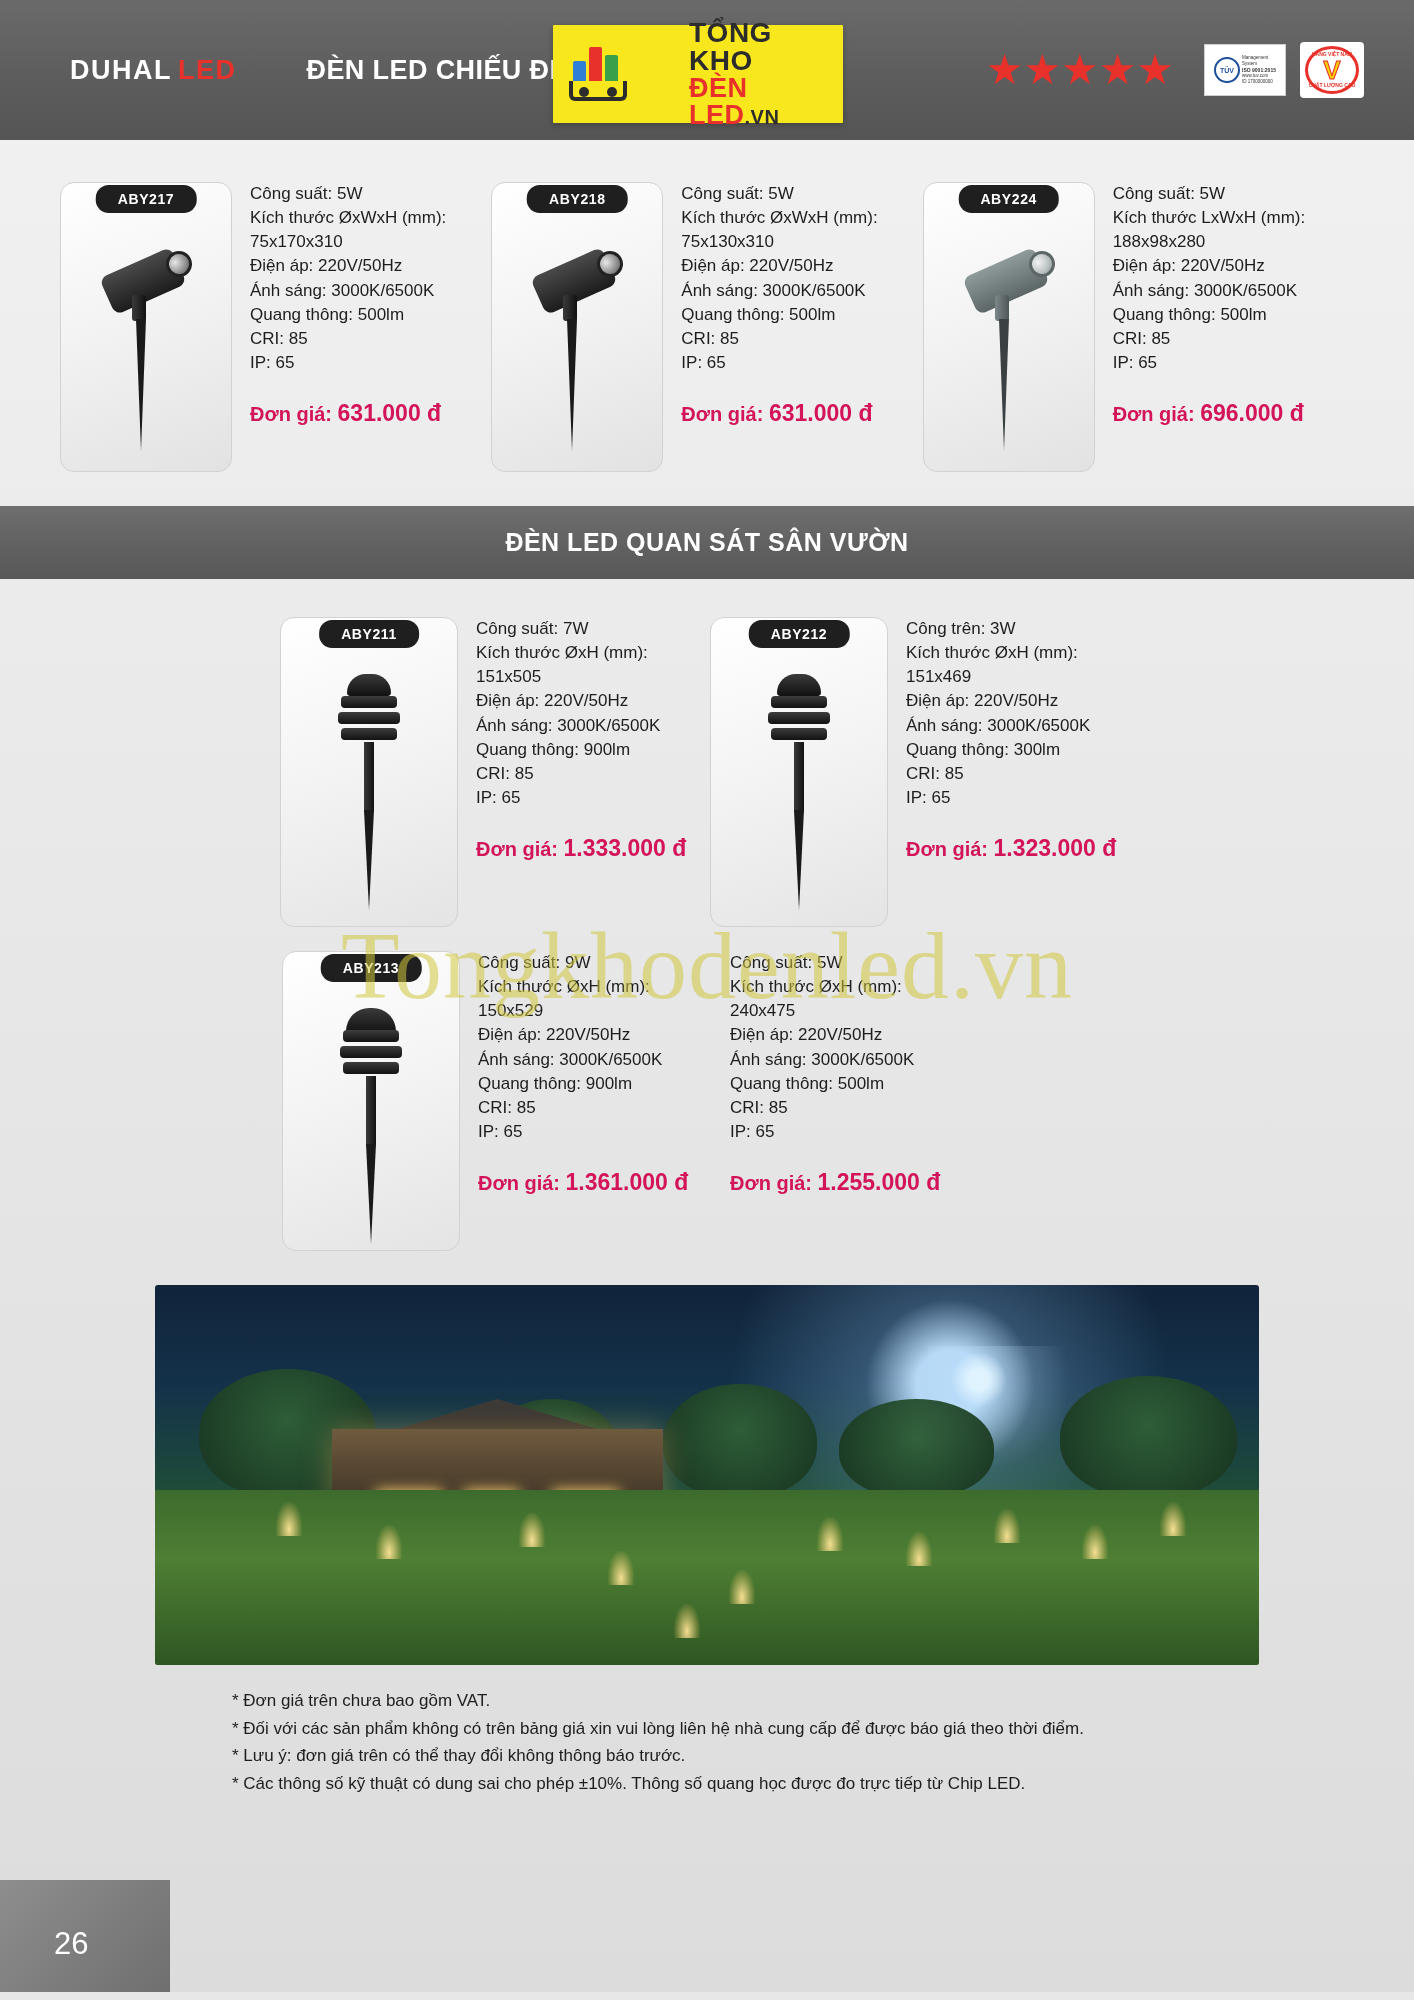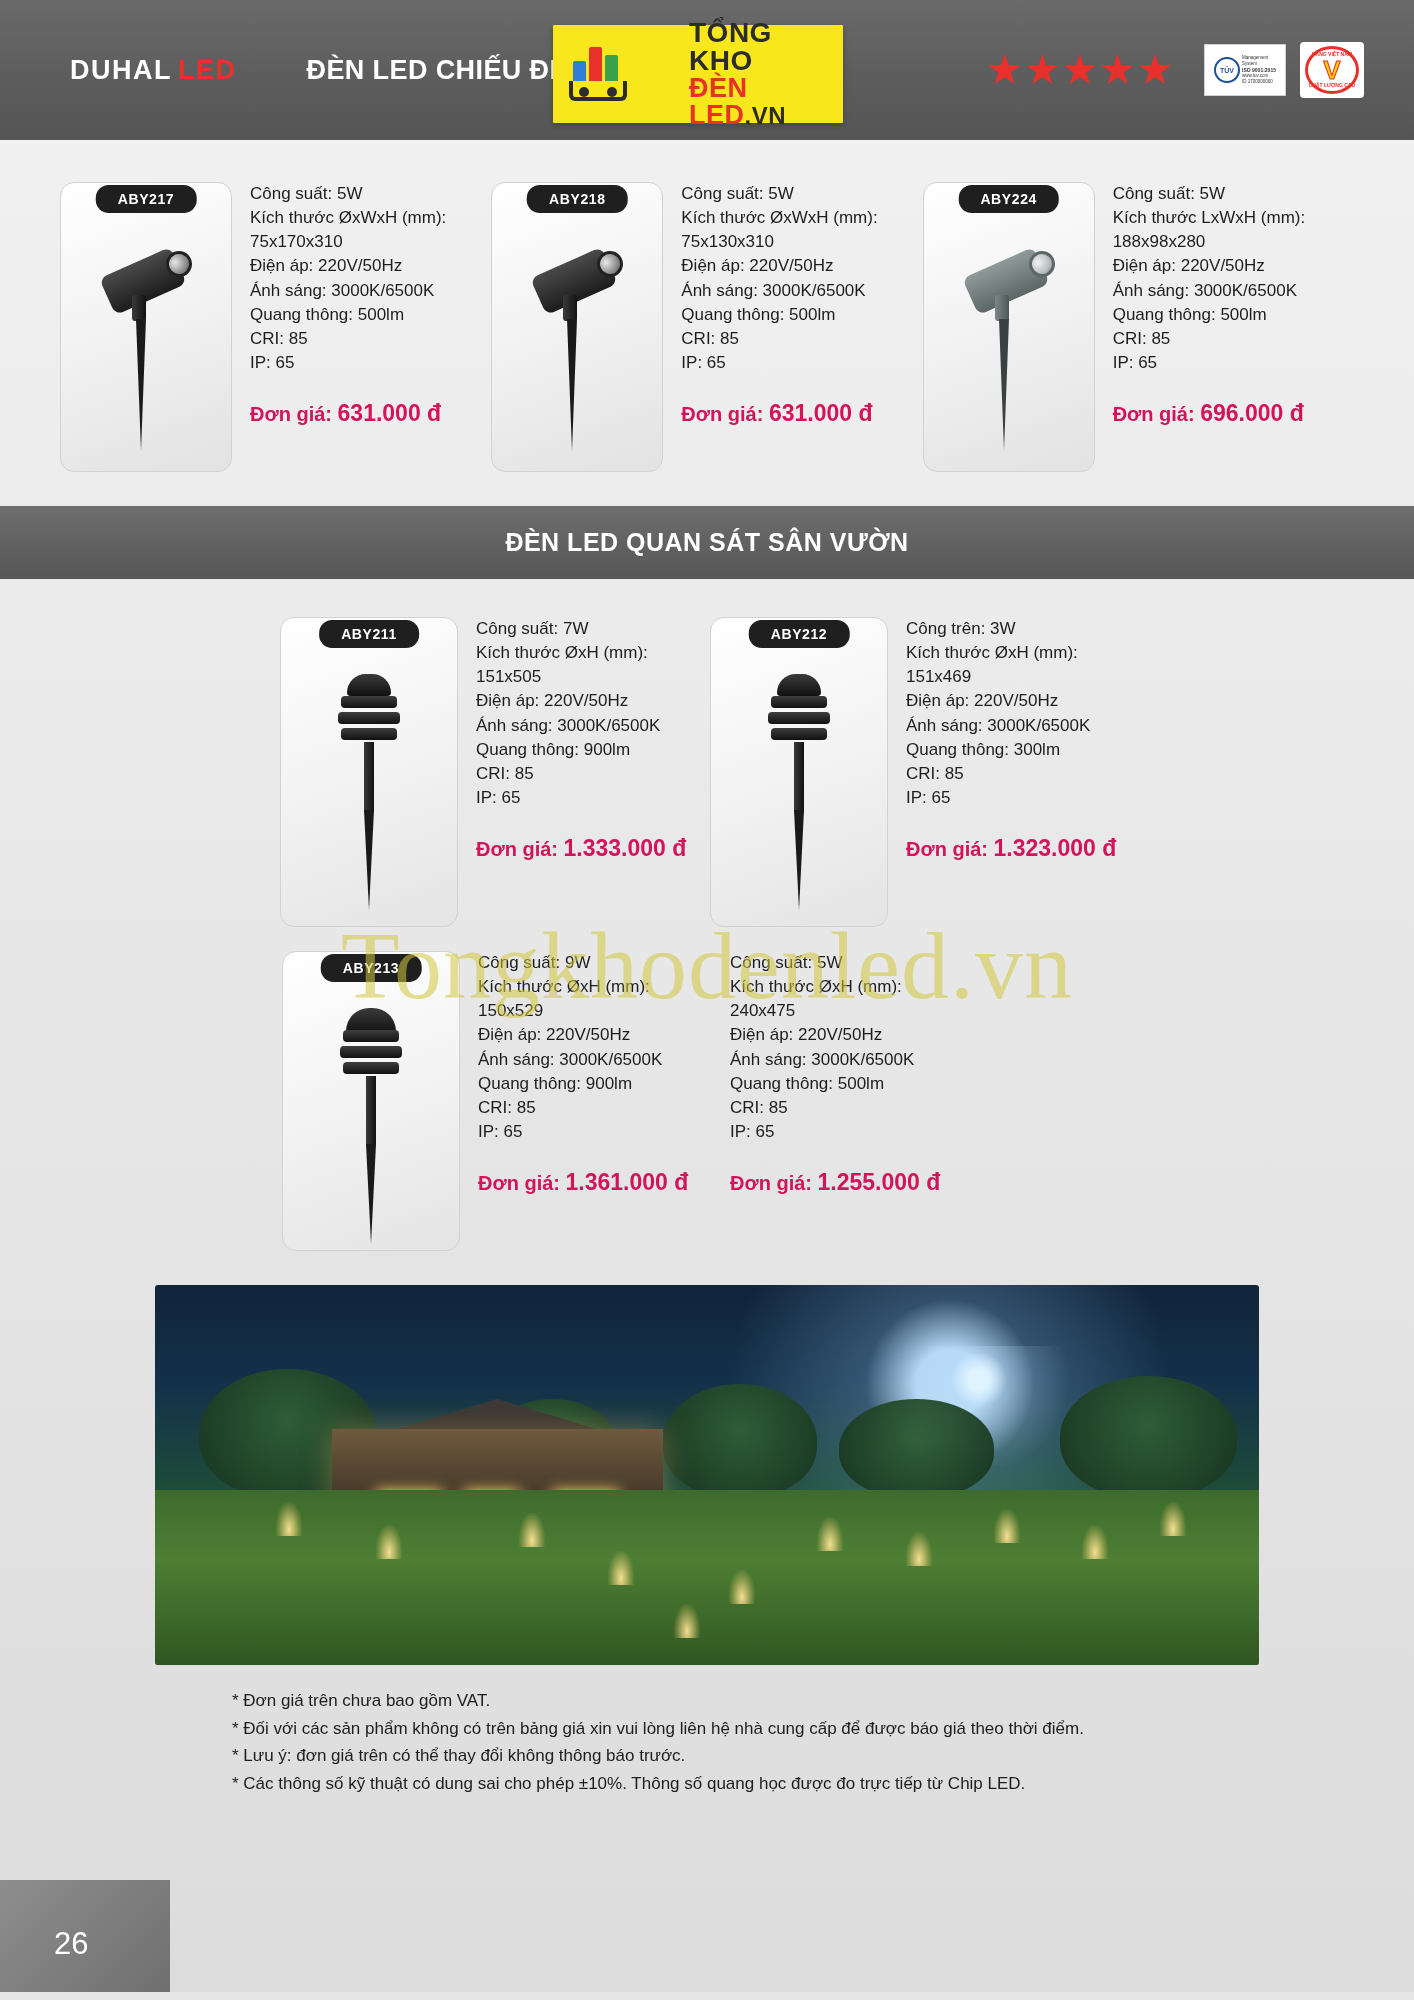--- a/index.html
+++ b/index.html
@@ -124,21 +124,21 @@
   .cart-bars { position:absolute; left: 8px; top: 10px; display: flex; gap: 3px; align-items: flex-end; }
   .cart-bars i { display:block; width: 13px; border-radius: 2px 2px 0 0; }
   .cart-body {
     position: absolute; left: 4px; top: 44px; width: 58px; height: 20px;
     border: 4px solid #2c2c2c; border-top: none; border-radius: 0 0 6px 6px;
   }
   .cart-wheel { position:absolute; bottom:0; width: 10px; height: 10px; border-radius: 50%; background: #2c2c2c; }
   .logo-text { margin-left: 6px; line-height: 1; }
   .logo-text .l1 { font-size: 28px; font-weight: bold; color: #2c2c2c; letter-spacing: .5px; }
   .logo-text .l2 { font-size: 27px; font-weight: bold; color: #e8312a; letter-spacing: .5px; }
-  .logo-text .l2 .vn { color: #2c2c2c; font-size: 24px; margin-top: 36px; }
+  .logo-text .l2 .vn { color: #2c2c2c; font-size: 20px; margin-top: 36px; }
 
   
   .band {
     background: linear-gradient(180deg,#6f6f6f 0%, #5f5f5f 60%, #585858 100%);
     color: #fff;
     text-align: center;
     font-size: 25px;
     font-weight: bold;
     letter-spacing: .5px;
     padding: 22px 0;

